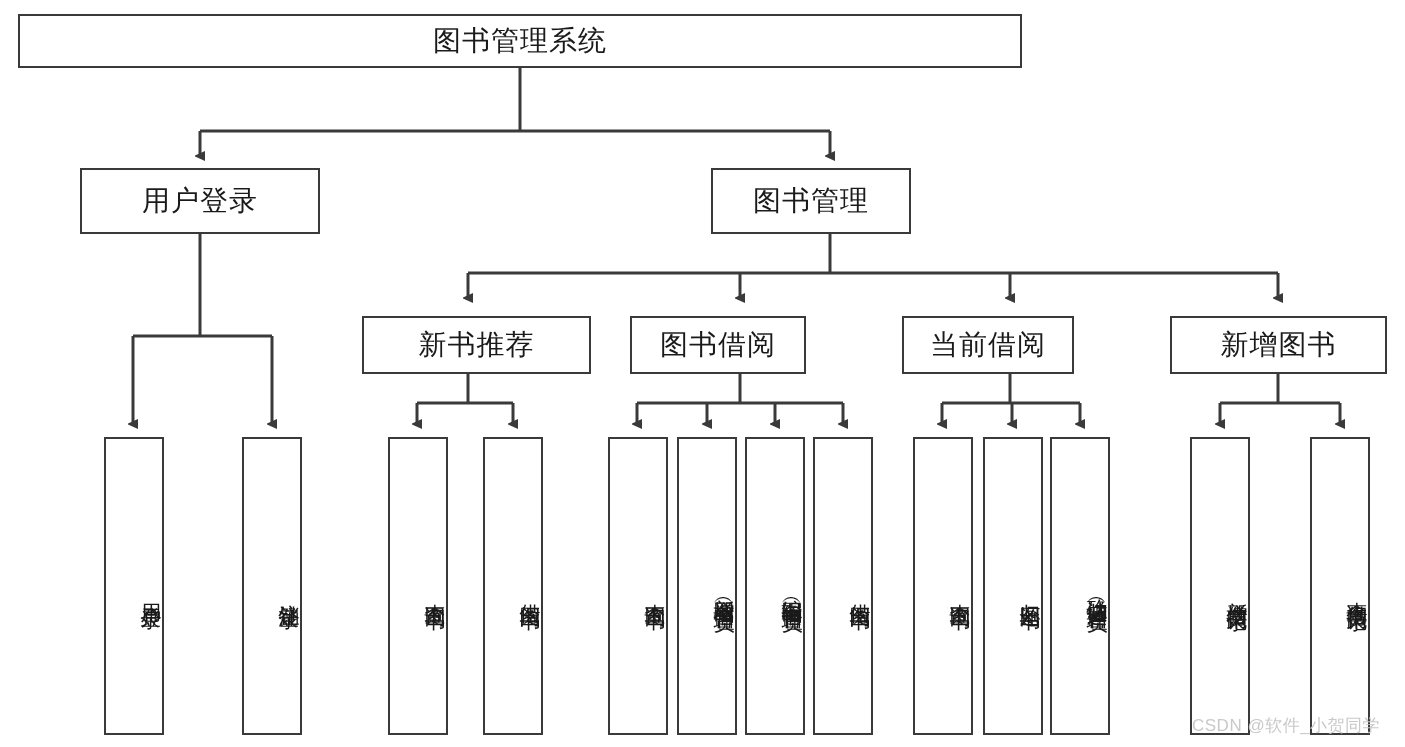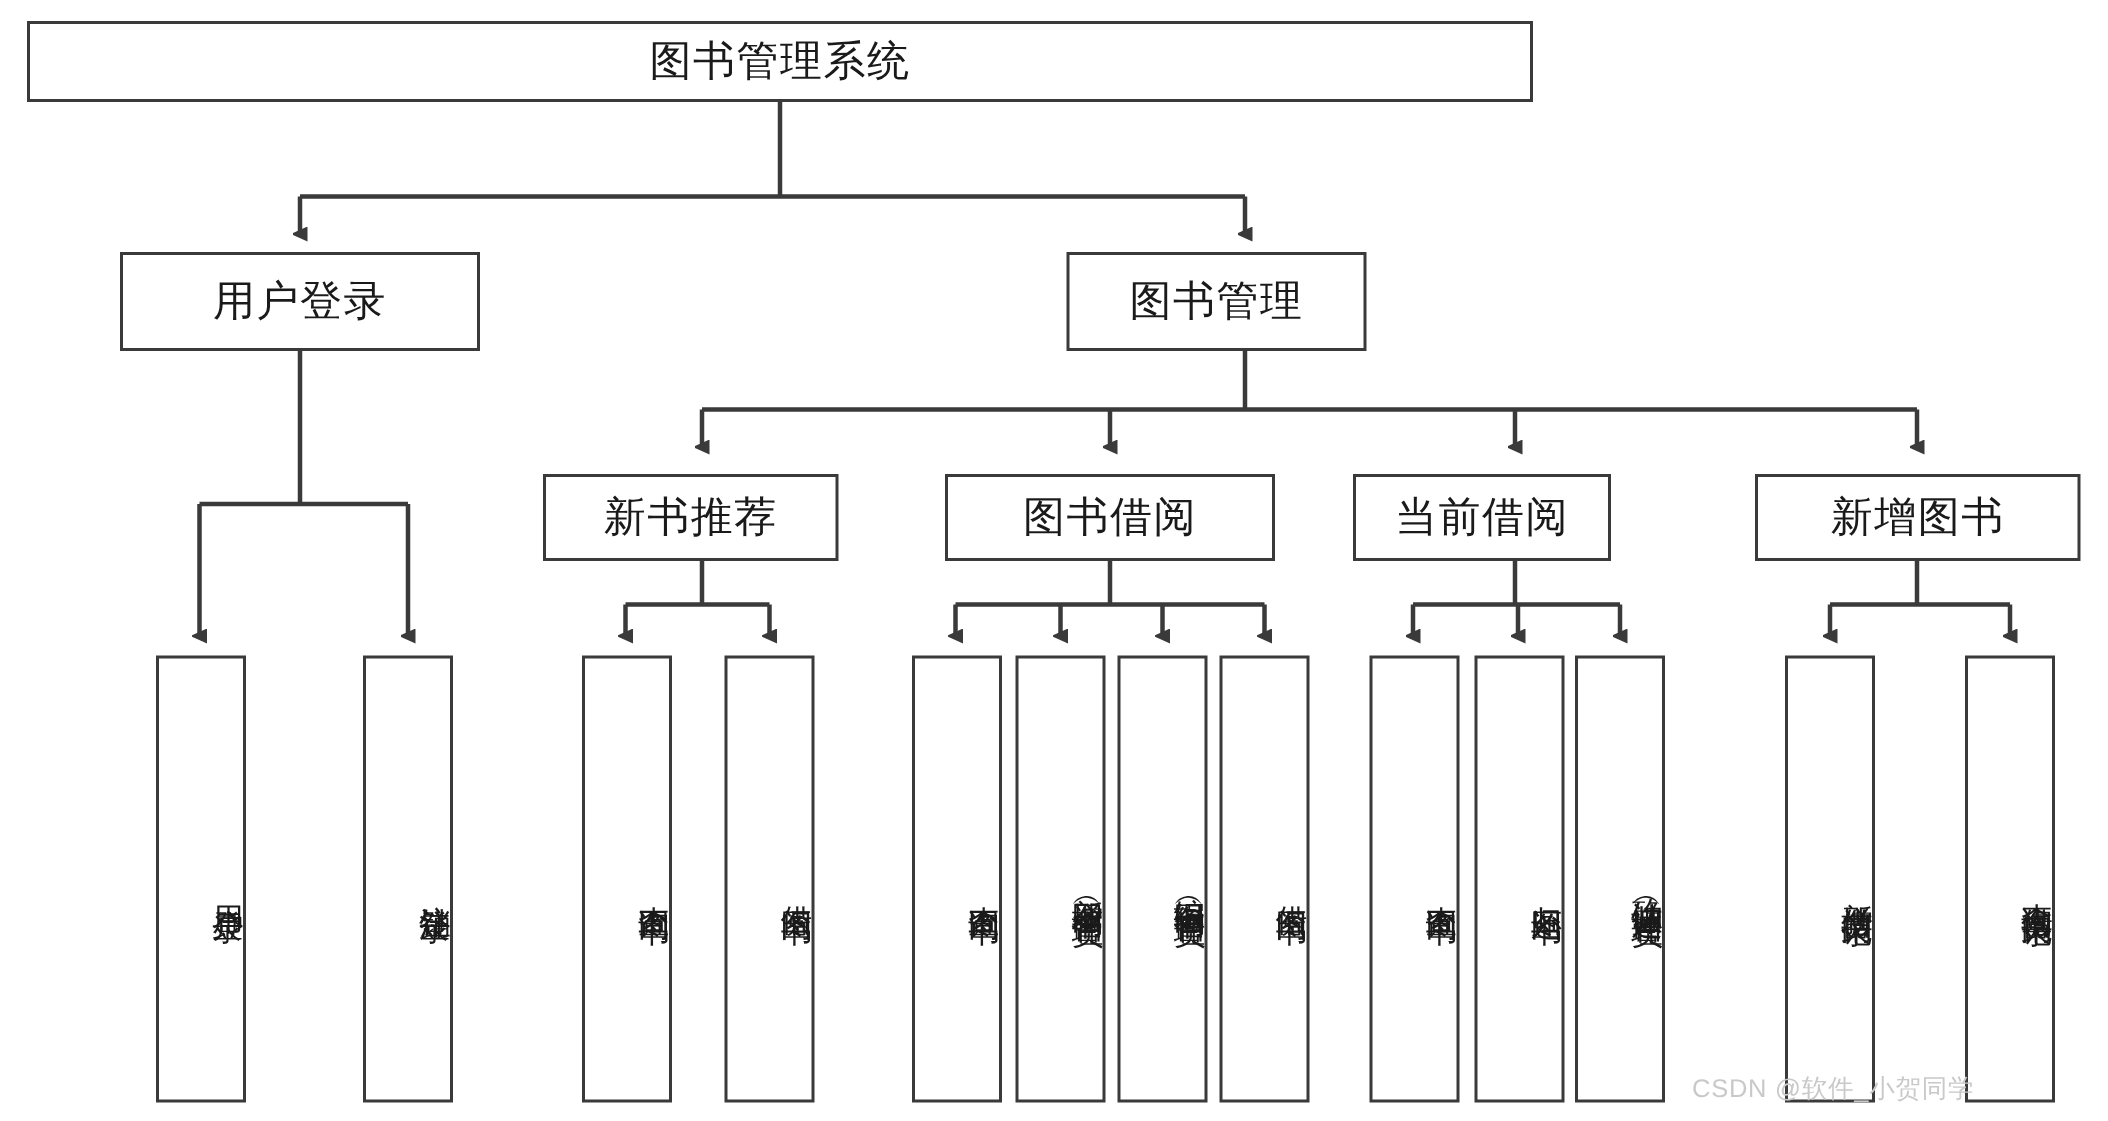--- a/index.html
+++ b/index.html
@@ -122,24 +122,24 @@
     <span>图书管理系统</span>
   </div>
 
   <div class="node horiz" style="left:80px; top:168px; width:240px; height:66px;">
     <span>用户登录</span>
   </div>
   <div class="node horiz" style="left:711px; top:168px; width:200px; height:66px;">
     <span>图书管理</span>
   </div>
 
-  <div class="node horiz" style="left:362px; top:316px; width:197px; height:58px;">
+  <div class="node horiz" style="left:362px; top:316px; width:229px; height:58px;">
     <span>新书推荐</span>
   </div>
-  <div class="node horiz" style="left:630px; top:316px; width:220px; height:58px;">
+  <div class="node horiz" style="left:630px; top:316px; width:176px; height:58px;">
     <span>图书借阅</span>
   </div>
   <div class="node horiz" style="left:902px; top:316px; width:172px; height:58px;">
     <span>当前借阅</span>
   </div>
   <div class="node horiz" style="left:1170px; top:316px; width:217px; height:58px;">
     <span>新增图书</span>
   </div>
 
   <div class="node vert" style="left:104px; top:437px; width:60px; height:298px;">
@@ -179,15 +179,15 @@
     <span class="vlabel">确认归还（管理员）</span>
   </div>
 
   <div class="node vert" style="left:1190px; top:437px; width:60px; height:298px;">
     <span class="vlabel">新增借阅记录</span>
   </div>
   <div class="node vert" style="left:1310px; top:437px; width:60px; height:298px;">
     <span class="vlabel">查询借阅记录</span>
   </div>
 
-  <div class="watermark" style="left:1128px; top:714px;">CSDN @软件_小贺同学</div>
+  <div class="watermark" style="left:1192px; top:714px;">CSDN @软件_小贺同学</div>
 
 </div>
 
 </body></html>

